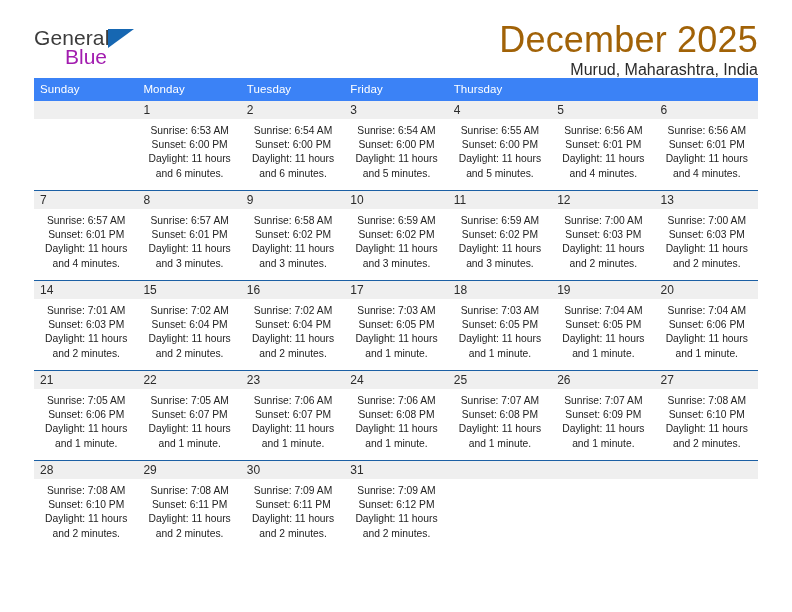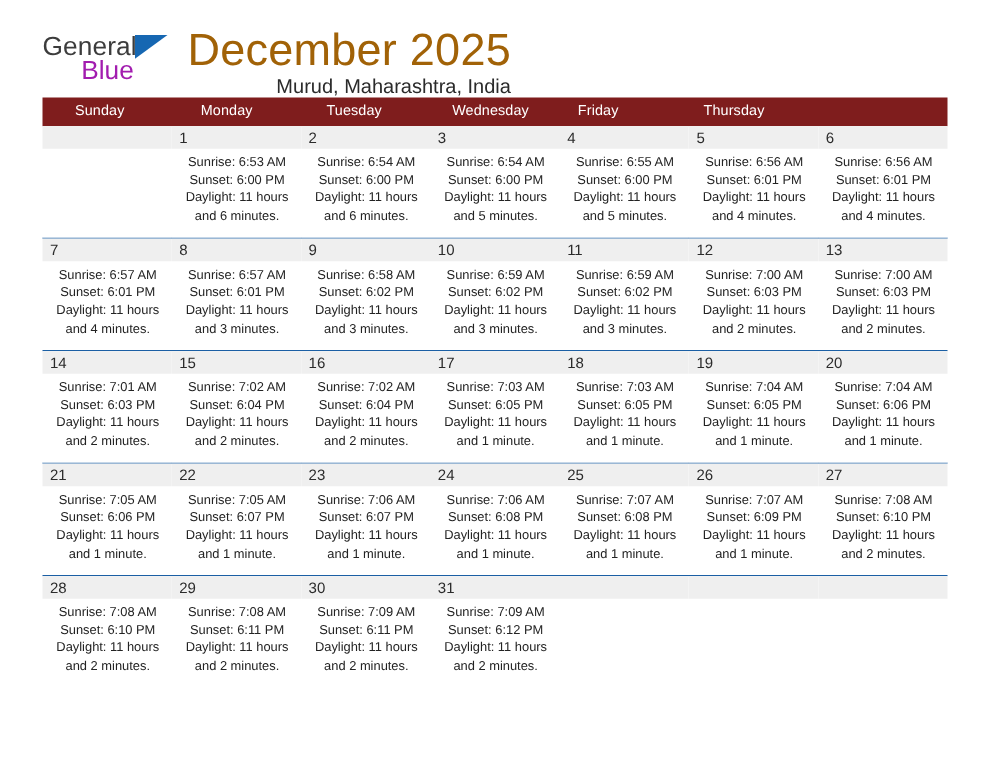--- a/index.html
+++ b/index.html
@@ -12,20 +12,21 @@
   }
   .page { position: relative; width: 792px; height: 612px; padding: 0 34px; }
 
   
   .header {
     position: relative;
     height: 72px;
     padding-top: 22px;
     display: flex;
     align-items: flex-start;
+    justify-content: space-between;
   }
   .logo { position: relative; width: 116px; padding-top: 5px; }
   .logo-row1 {
     font-size: 21px;
     color: #3c3c3c;
     letter-spacing: .1px;
     line-height: 22px;
     position: relative;
     display: inline-block;
   }
@@ -57,22 +58,21 @@
     color: #2b2b2b;
     line-height: 20px;
     margin-top: 4px;
   }
 
   
   .calendar { width: 724px; margin-top: 6px; }
   .weekdays {
     display: grid;
     grid-template-columns: repeat(7, 1fr);
-    background: #7f1d1d;
-    padding-left: 20px;
+    background: #3b82f6;
   }
   .weekday {
     color: #ffffff;
     font-size: 11.5px;
     line-height: 18px;
     padding: 2px 0 3px 6px;
     letter-spacing: .1px;
   }
   .week {
     display: grid;
@@ -115,21 +115,20 @@
       <div class="cal-title">December 2025</div>
       <div class="cal-subtitle">Murud, Maharashtra, India</div>
     </div>
   </div>
 
   <div class="calendar">
     <div class="weekdays">
         <div class="weekday">Sunday</div>
         <div class="weekday">Monday</div>
         <div class="weekday">Tuesday</div>
-        <div class="weekday">Wednesday</div>
         <div class="weekday">Friday</div>
         <div class="weekday">Thursday</div>
       </div>
     <div class="weeks-container">
         <div class="week">
           <div class="cell empty">
             <div class="daynum-band"></div>
           </div>
           <div class="cell">
             <div class="daynum-band">1</div>

